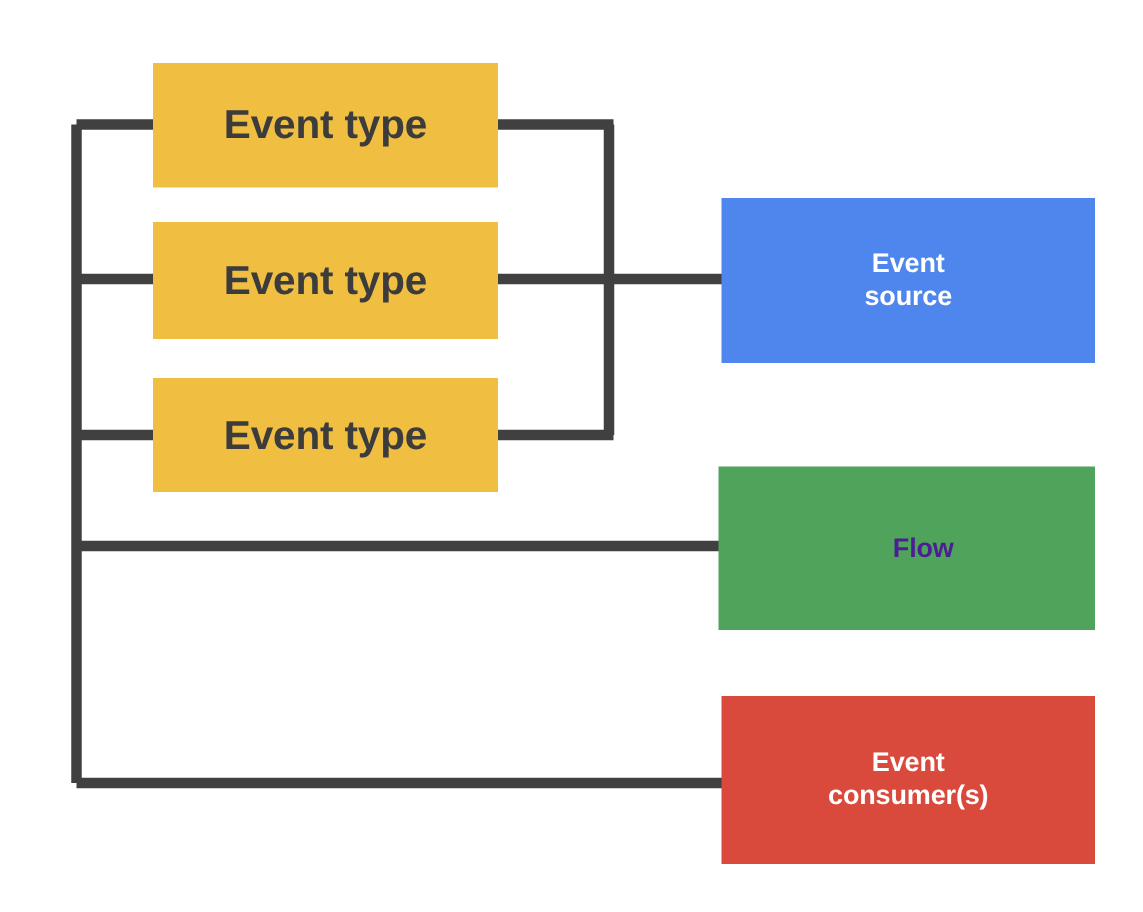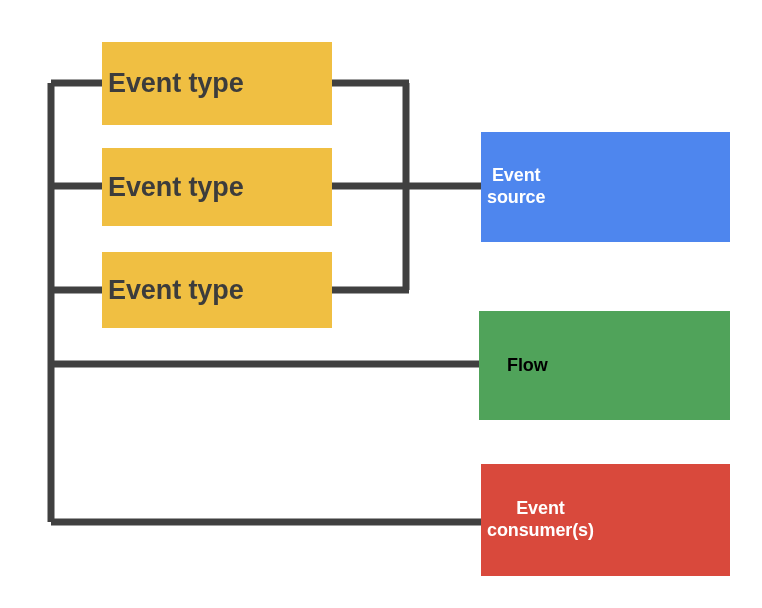--- a/index.html
+++ b/index.html
@@ -22,20 +22,21 @@
     position: absolute;
     left: 0;
     top: 0;
     width: 762px;
     height: 608px;
   }
   .node {
     position: absolute;
     display: flex;
     align-items: center;
+    justify-content: center;
     text-align: center;
     box-sizing: border-box;
     line-height: 1.22;
     letter-spacing: -0.1px;
   }
   .node-label {
     display: block;
     white-space: pre-line;
     padding: 0 6px;
   }
@@ -79,21 +80,21 @@
 
   <div class="node node-event-type" style="left: 102px; top: 252px; width: 230px; height: 76px; background: rgb(240, 191, 66); color: rgb(60, 60, 60);">
     <span class="node-label">Event type</span>
   </div>
 
   <div class="node node-primary" style="left: 481px; top: 132px; width: 249px; height: 110px; background: rgb(78, 134, 238); color: rgb(255, 255, 255);">
     <span class="node-label">Event
 source</span>
   </div>
 
-  <div class="node node-primary" style="left: 479px; top: 311px; width: 251px; height: 109px; background: rgb(80, 163, 90); color: #000000; padding-left: 22px;">
+  <div class="node node-primary" style="left: 479px; top: 311px; width: 251px; height: 109px; background: rgb(80, 163, 90); color: #4c1d95; padding-left: 22px;">
     <span class="node-label">Flow</span>
   </div>
 
   <div class="node node-primary" style="left: 481px; top: 464px; width: 249px; height: 112px; background: rgb(217, 73, 60); color: rgb(255, 255, 255);">
     <span class="node-label">Event
 consumer(s)</span>
   </div>
 
 </div>
 

